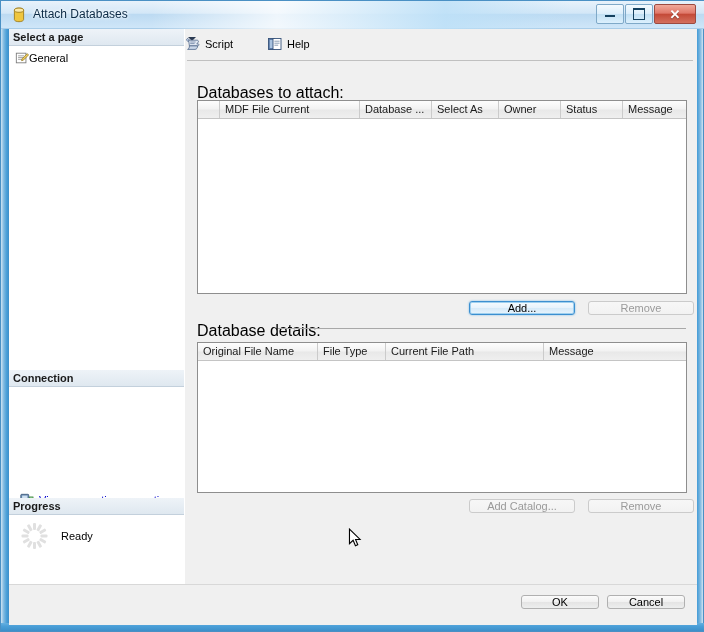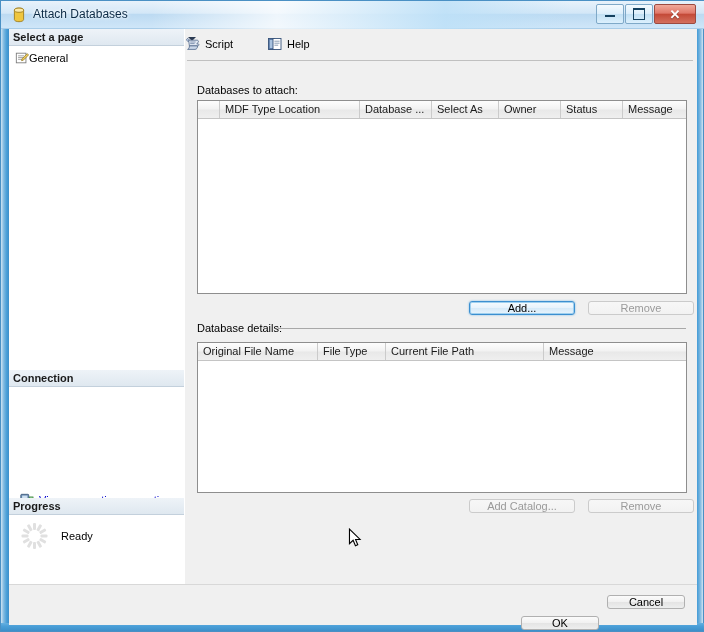--- a/index.html
+++ b/index.html
@@ -223,21 +223,21 @@
   #toolbar-sep {
     position: absolute;
     left: 2px; top: 31px;
     width: 506px; height: 1px;
     background: #c0c0c0;
   }
 
   
   .section-label {
     position: absolute;
-    font-size: 11px;
+    font-size: 16px;
     color: #000;
     white-space: nowrap;
     text-align: right;
   }
   #label-attach { left: 12px; top: 55px; }
   #label-details { left: 12px; top: 293px; }
   #details-rule {
     position: absolute;
     left: 93px; top: 299px;
     width: 408px; height: 1px;
@@ -312,21 +312,21 @@
 
   
   #footer {
     position: absolute;
     left: 0; top: 555px;
     width: 688px; height: 41px;
     background: #f0f0f0;
     border-top: 1px solid #d8d8d8;
     box-sizing: border-box;
   }
-  #btn-ok     { left: 512px; top: 10px; width: 78px; margin-top: 21px; }
+  #btn-ok     { left: 512px; top: 10px; width: 78px; }
   #btn-cancel { left: 598px; top: 10px; width: 78px; }
 
   
   .spinner { position: relative; width: 26px; height: 26px; }
   .spinner i {
     position: absolute;
     left: 11.5px; top: 0;
     width: 3px; height: 7px;
     background: #e0e0e0;
     border-radius: 1px;
@@ -458,21 +458,21 @@
           <span>Help</span>
         </div>
       </div>
       <div id="toolbar-sep"></div>
 
       <div class="section-label" id="label-attach">Databases to attach:</div>
 
       <div class="grid" id="grid-attach">
         <div class="grid-header" id="attach-header">
             <div class="gh-cell" style="width: 22px; flex: 0 0 22px;"></div>
-            <div class="gh-cell" style="width: 140px; flex: 0 0 140px;">MDF Type Location</div>
+            <div class="gh-cell" style="width: 140px; flex: 0 0 140px;">MDF File Current</div>
             <div class="gh-cell" style="width: 72px; flex: 0 0 72px;">Database ...</div>
             <div class="gh-cell" style="width: 67px; flex: 0 0 67px;">Select As</div>
             <div class="gh-cell" style="width: 62px; flex: 0 0 62px;">Owner</div>
             <div class="gh-cell" style="width: 62px; flex: 0 0 62px;">Status</div>
             <div class="gh-cell" style="width: 63px; flex: 0 0 63px;">Message</div>
           </div>
         <div class="grid-body" id="attach-body"></div>
       </div>
 
       <div class="btn focused" id="btn-add">

